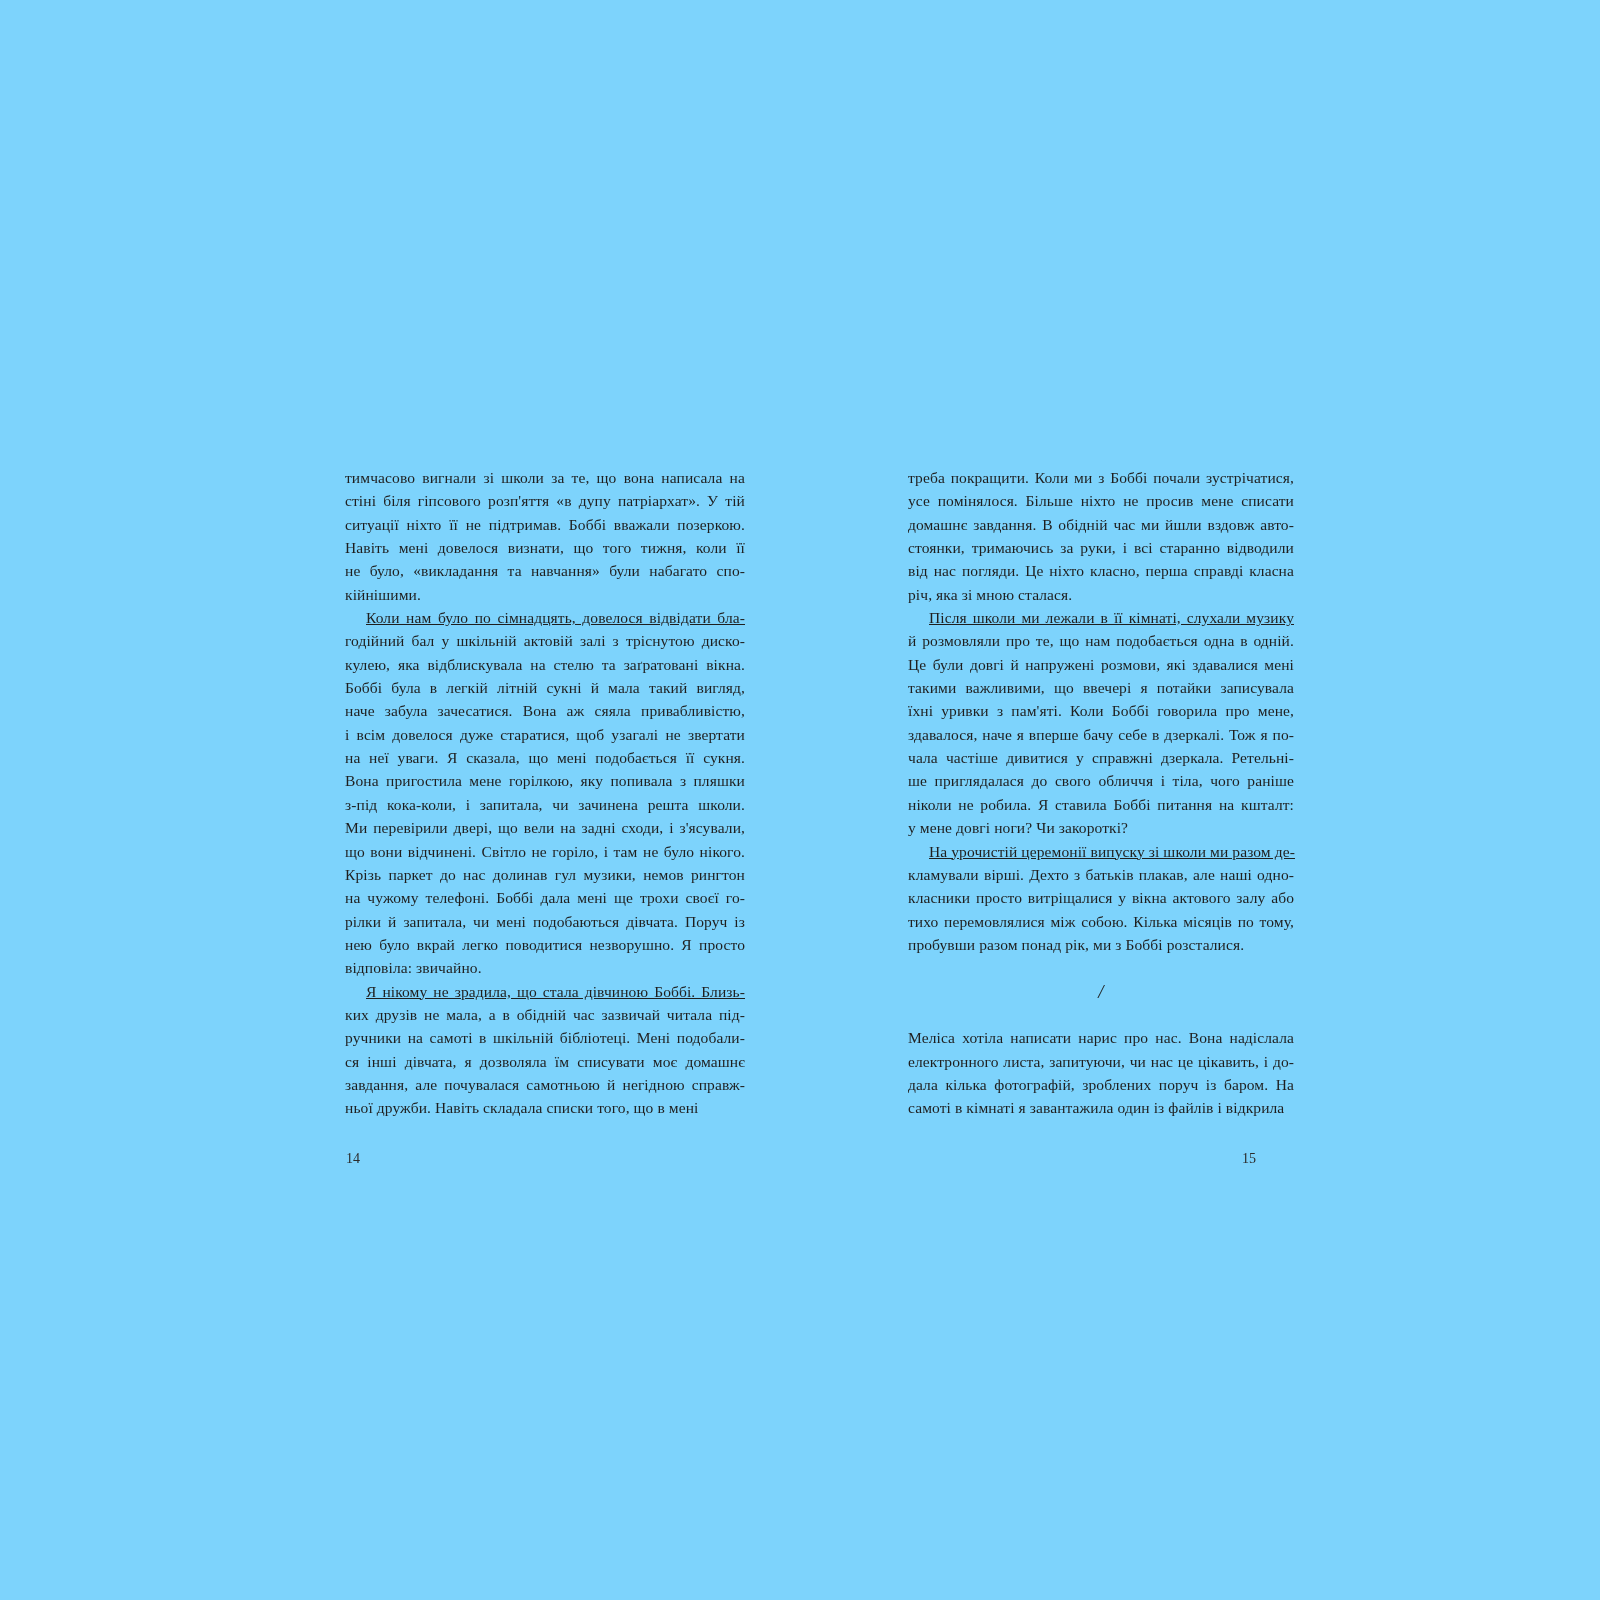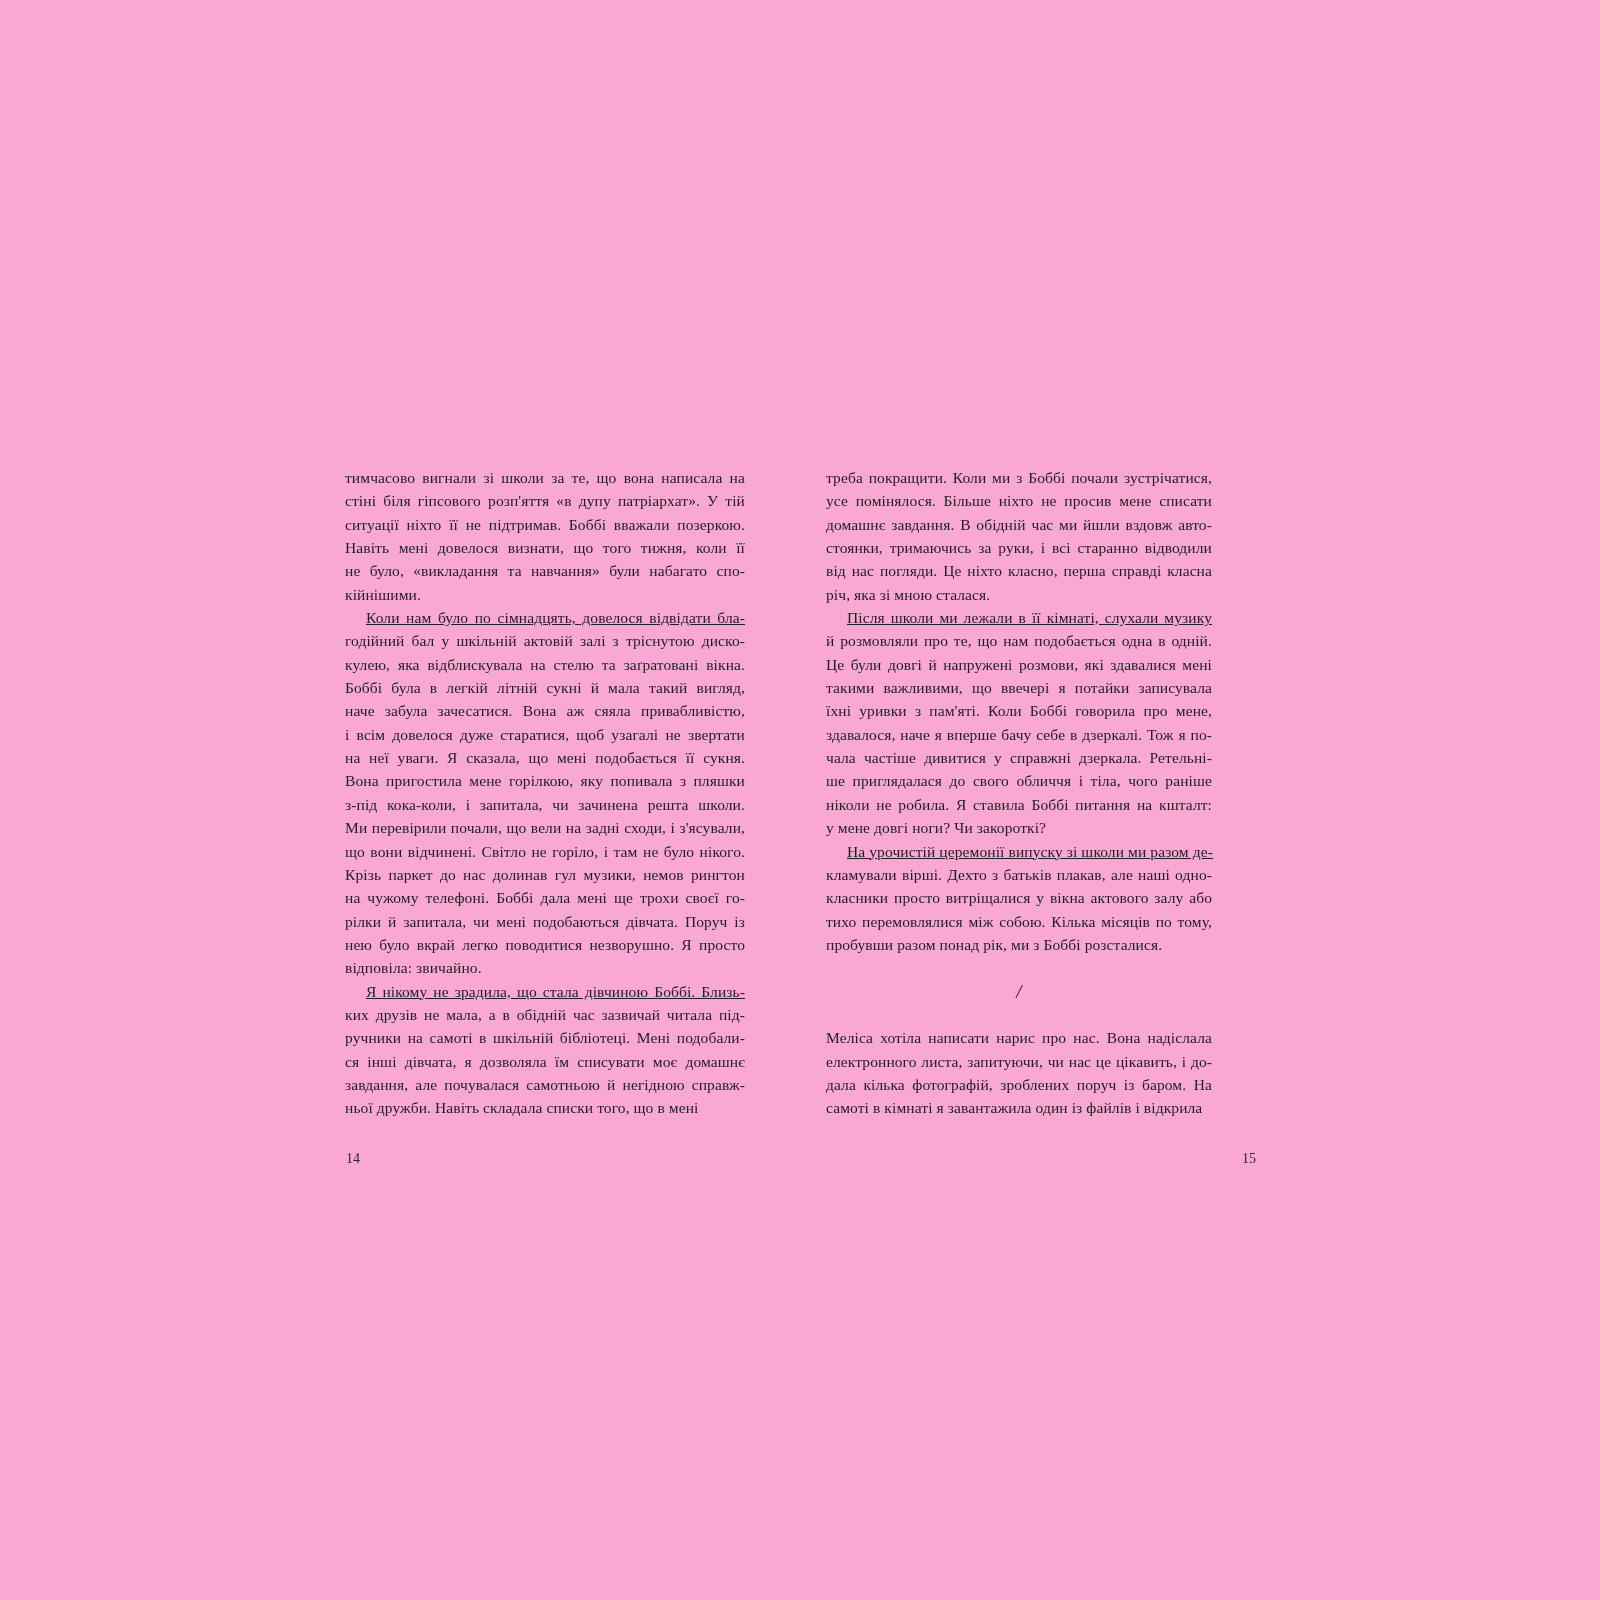--- a/index.html
+++ b/index.html
@@ -4,34 +4,34 @@
 <style>
   html, body {
     margin: 0;
     padding: 0;
     background: #ffffff;
   }
   .canvas {
     position: relative;
     width: 1600px;
     height: 1600px;
-    background: #f9a8d4;
+    background: #7dd3fc;
     overflow: hidden;
     font-family: "Liberation Serif", "DejaVu Serif", serif;
   }
   .text-block {
     position: absolute;
     top: 466px;
     font-size: 15.5px;
     line-height: 23.35px;
     color: #1f1f1f;
     letter-spacing: 0.1px;
   }
   .text-block.left-page  { left: 345px; width: 400px; }
-  .text-block.right-page { left: 826px; width: 386px; }
+  .text-block.right-page { left: 908px; width: 386px; }
 
   .paragraph { margin: 0; padding: 0; }
 
   .line {
     white-space: nowrap;
     text-align: justify;
     text-align-last: justify;
     height: 23.35px;
   }
   .line.end   { text-align-last: left; }
@@ -79,21 +79,21 @@
         <div class="paragraph">
           <div class="line indent">Коли нам було по сімнадцять, довелося відвідати бла-</div>
           <div class="line">годійний бал у шкільній актовій залі з тріснутою диско-</div>
           <div class="line">кулею, яка відблискувала на стелю та заґратовані вікна.</div>
           <div class="line">Боббі була в легкій літній сукні й мала такий вигляд,</div>
           <div class="line">наче забула зачесатися. Вона аж сяяла привабливістю,</div>
           <div class="line">і всім довелося дуже старатися, щоб узагалі не звертати</div>
           <div class="line">на неї уваги. Я сказала, що мені подобається її сукня.</div>
           <div class="line">Вона пригостила мене горілкою, яку попивала з пляшки</div>
           <div class="line">з-під кока-коли, і запитала, чи зачинена решта школи.</div>
-          <div class="line">Ми перевірили почали, що вели на задні сходи, і з'ясували,</div>
+          <div class="line">Ми перевірили двері, що вели на задні сходи, і з'ясували,</div>
           <div class="line">що вони відчинені. Світло не горіло, і там не було нікого.</div>
           <div class="line">Крізь паркет до нас долинав гул музики, немов рингтон</div>
           <div class="line">на чужому телефоні. Боббі дала мені ще трохи своєї го-</div>
           <div class="line">рілки й запитала, чи мені подобаються дівчата. Поруч із</div>
           <div class="line">нею було вкрай легко поводитися незворушно. Я просто</div>
           <div class="line end">відповіла: звичайно.</div>
         </div>
         <div class="paragraph">
           <div class="line indent">Я нікому не зрадила, що стала дівчиною Боббі. Близь-</div>
           <div class="line">ких друзів не мала, а в обідній час зазвичай читала під-</div>

